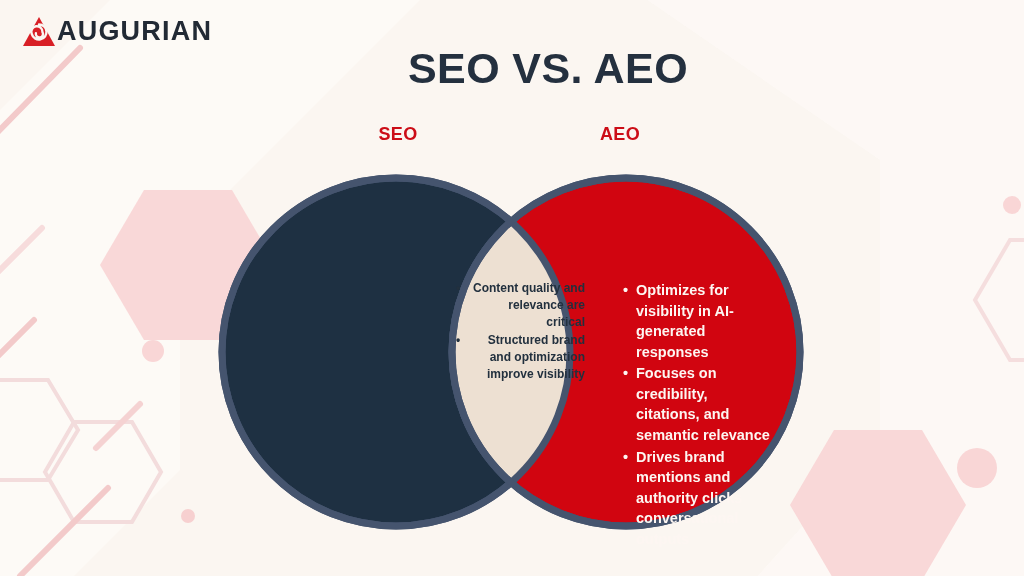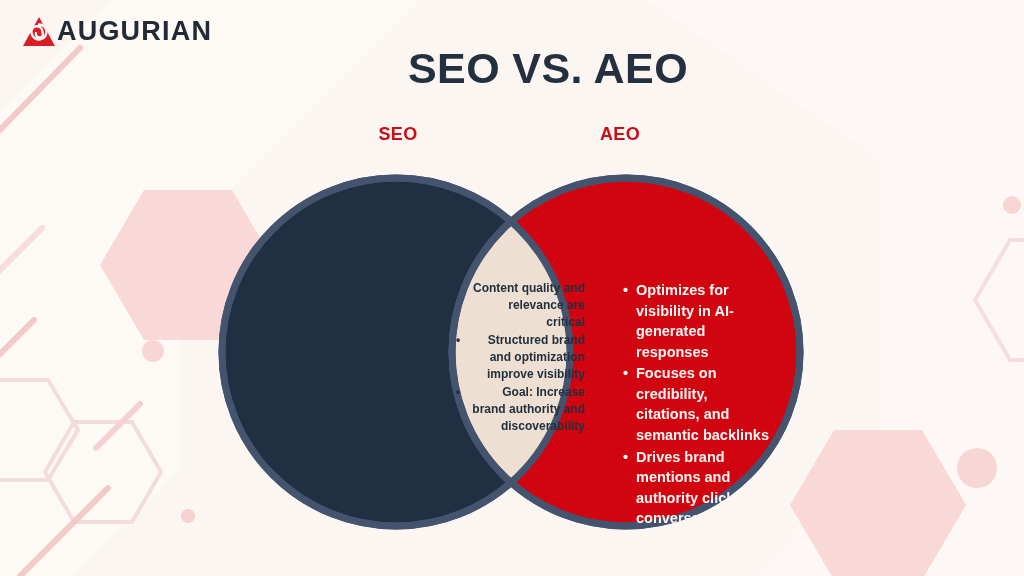--- a/index.html
+++ b/index.html
@@ -201,23 +201,22 @@
 
 <div id="text-seo" class="venn-text">
   <ul>
   </ul>
 </div>
 
 <div id="text-both" class="venn-text">
   <ul>
     <li>Content quality and relevance are critical</li>
     <li>Structured brand and optimization improve visibility</li>
-    <li>Goal: Increase brand authority and discoverability</li>
   </ul>
 </div>
 
 <div id="text-aeo" class="venn-text">
   <ul>
     <li>Optimizes for visibility in AI-generated responses</li>
-    <li>Focuses on credibility, citations, and semantic backlinks</li>
+    <li>Focuses on credibility, citations, and semantic relevance</li>
     <li>Drives brand mentions and authority clicks conversational outputs</li>
   </ul>
 </div>
 
 </body></html>

